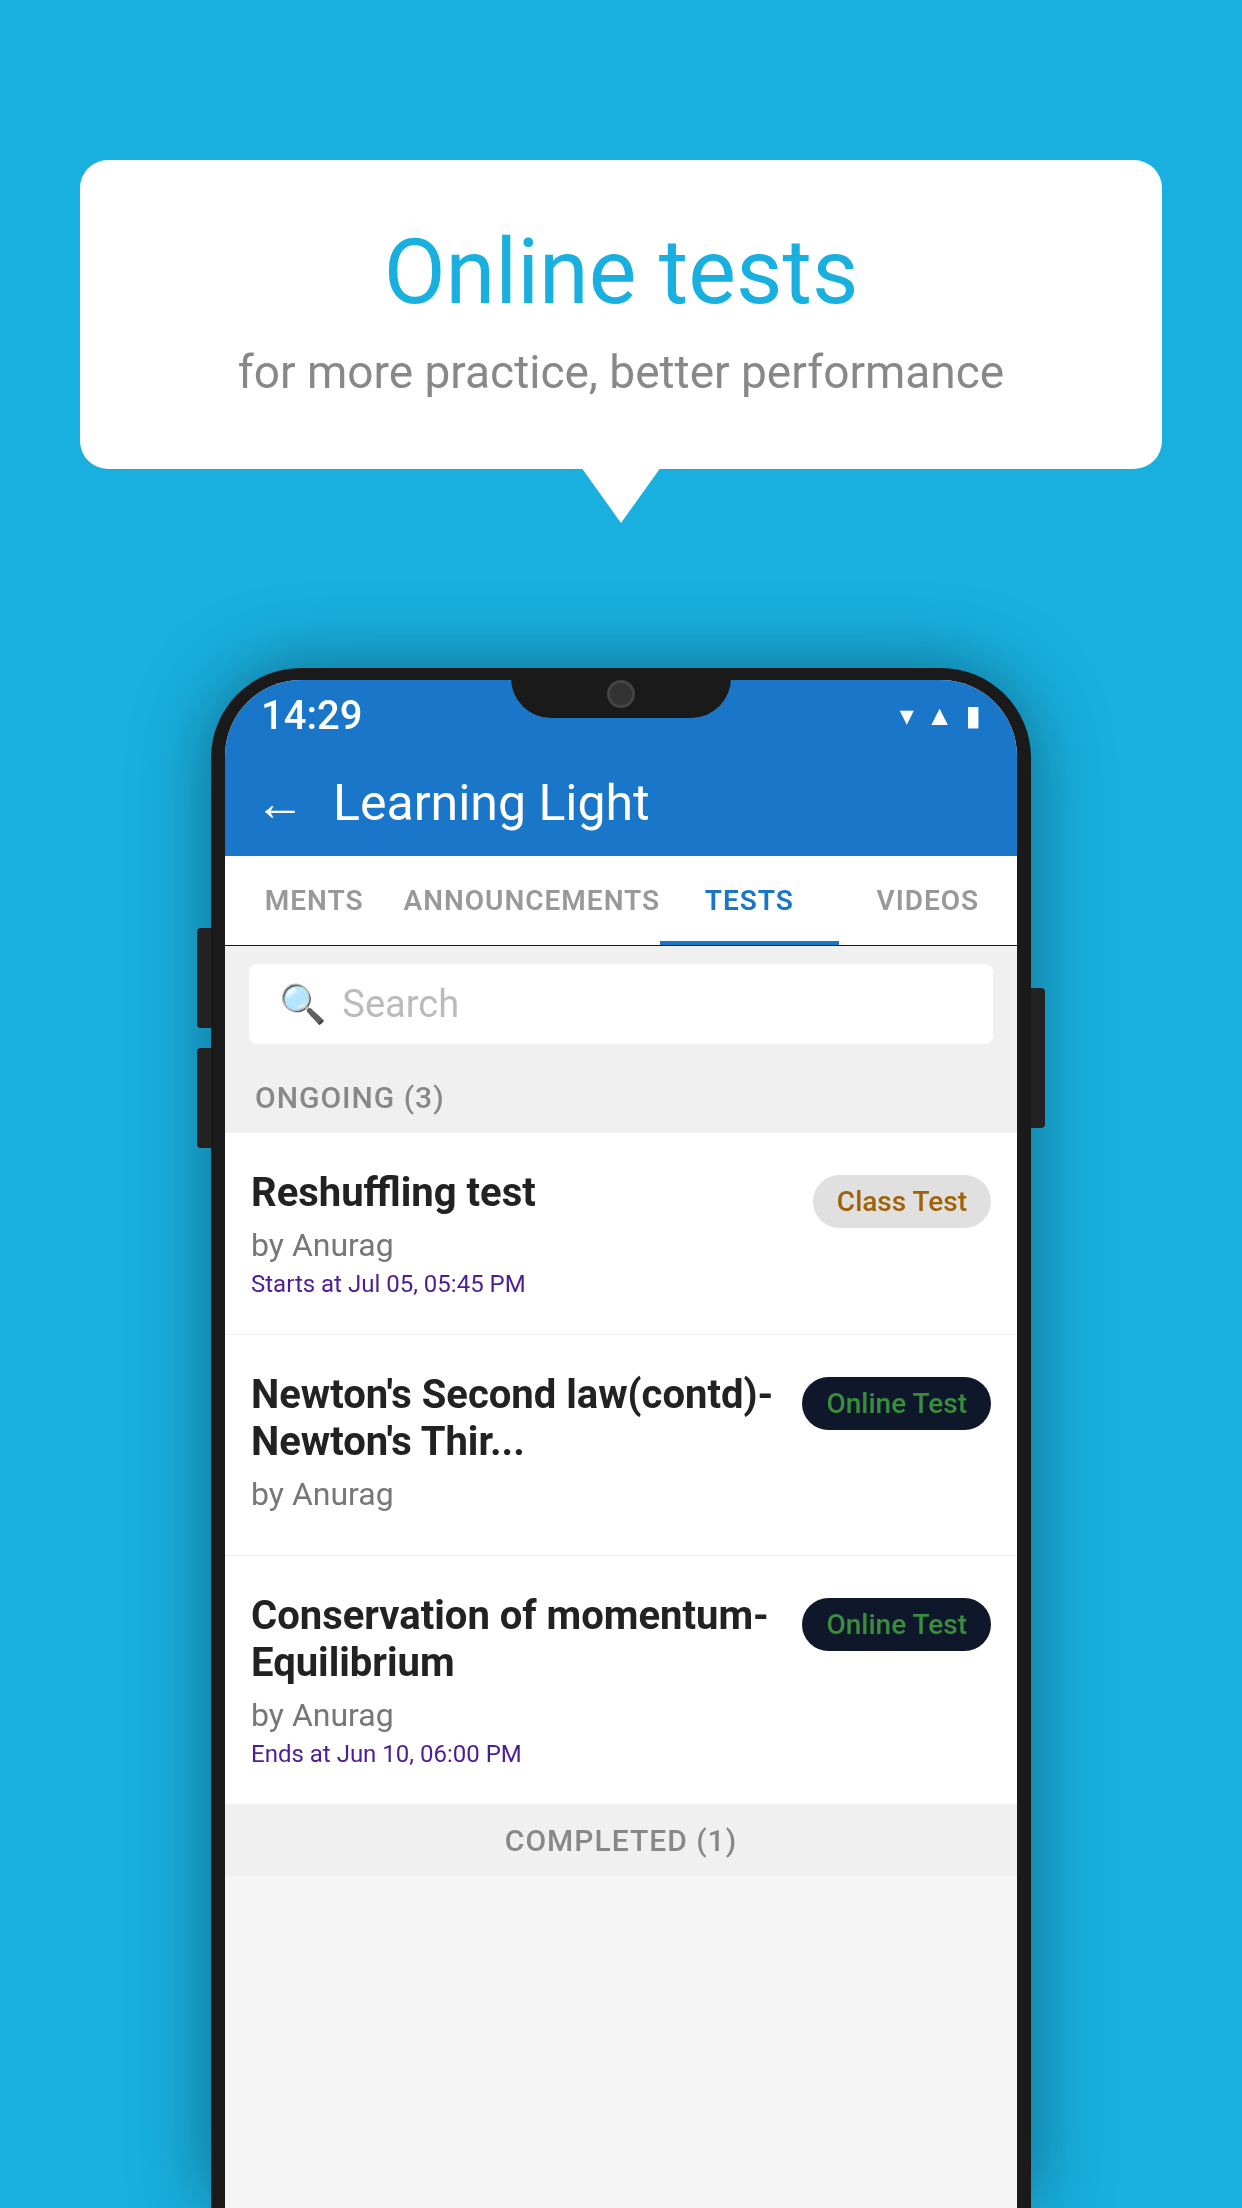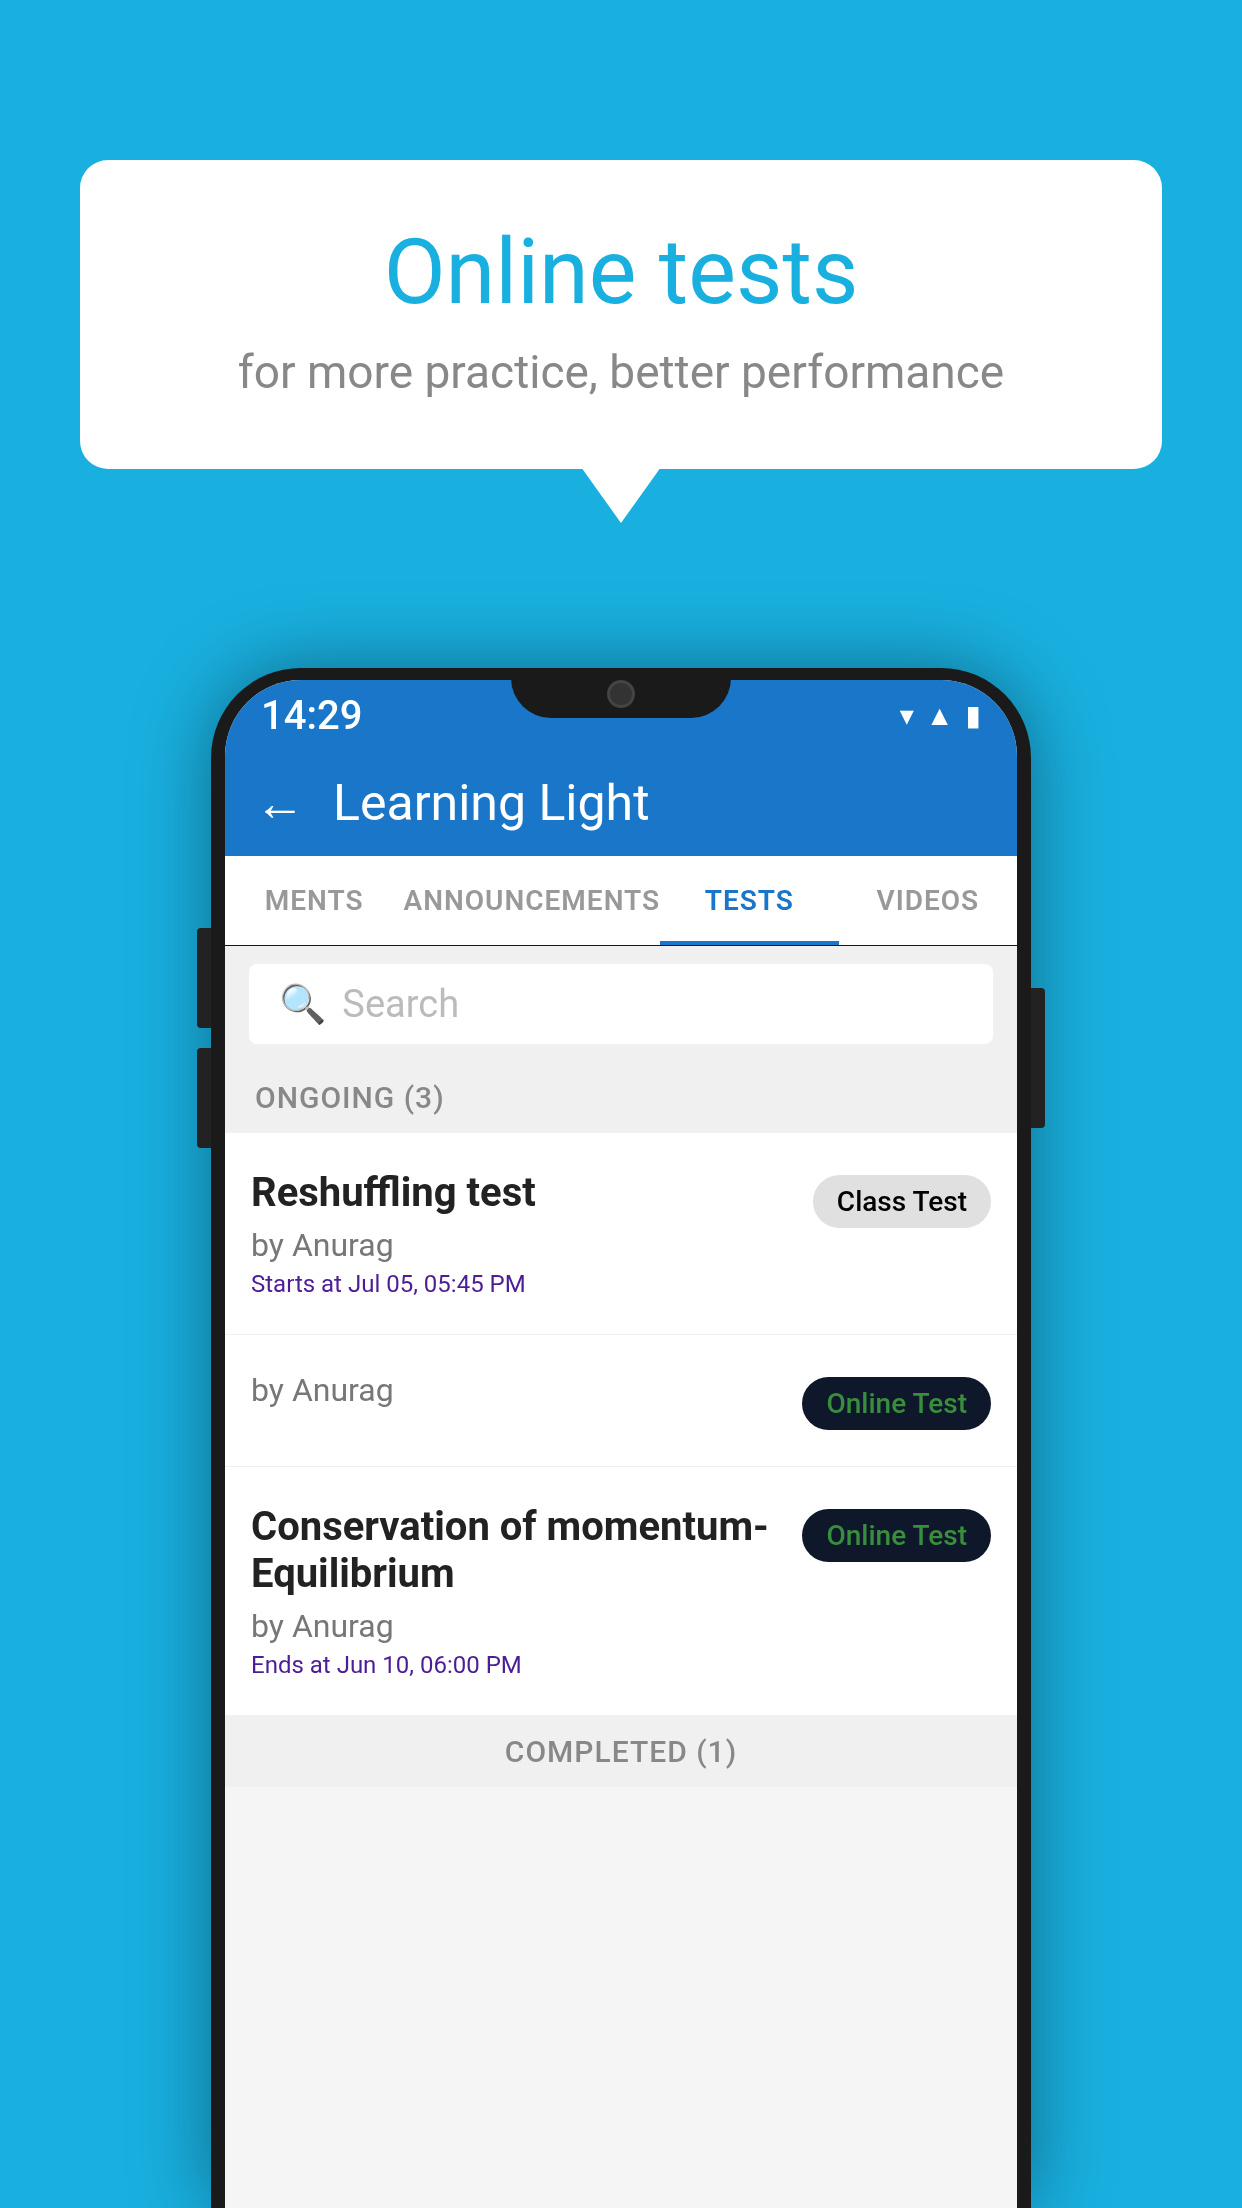--- a/index.html
+++ b/index.html
@@ -277,21 +277,21 @@
       border-radius: 40px;
       padding: 10px 24px;
       font-size: 28px;
       font-weight: 500;
       white-space: nowrap;
       align-self: flex-start;
       margin-top: 6px;
     }
     .badge-class {
       background: #e0e0e0;
-      color: #000000;
+      color: #a16207;
       text-align: right;
     }
     .badge-online {
       background: #0f172a;
       color: #388e3c;
     }
 
     
     .completed-header {
       background: #f0f0f0;
@@ -372,20 +372,21 @@
             <div class="test-by">by Anurag</div>
             <div class="test-time">
               <span>Starts at</span>&nbsp;<span>Jul 05, 05:45 PM</span>
             </div>
           </div>
           <span class="test-badge badge-class">Class Test</span>
         </div>
 
         <div class="test-item">
           <div class="test-info">
+            <div class="test-name">Newton's Second law(contd)-Newton's Thir...</div>
             <div class="test-by">by Anurag</div>
           </div>
           <span class="test-badge badge-online">Online Test</span>
         </div>
 
         <div class="test-item">
           <div class="test-info">
             <div class="test-name">Conservation of momentum-Equilibrium</div>
             <div class="test-by">by Anurag</div>
             <div class="test-time">

